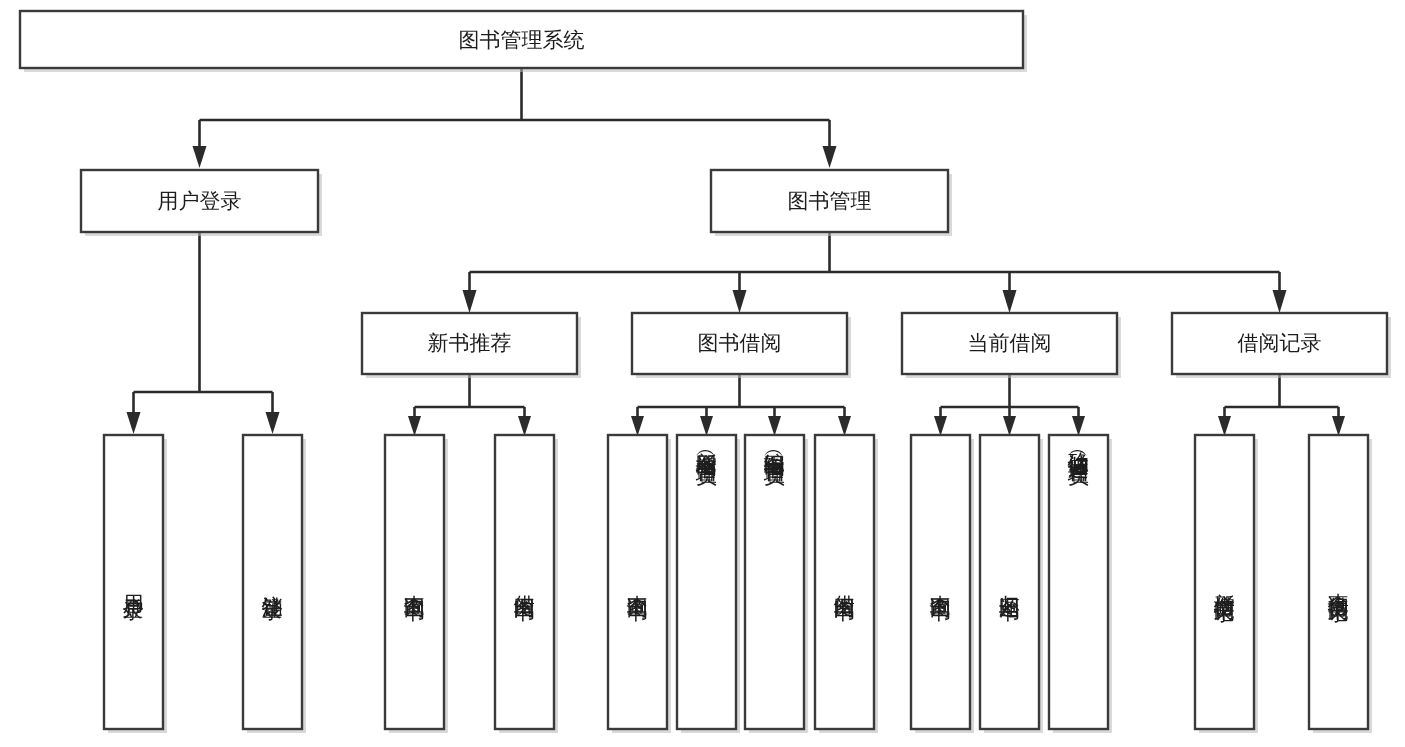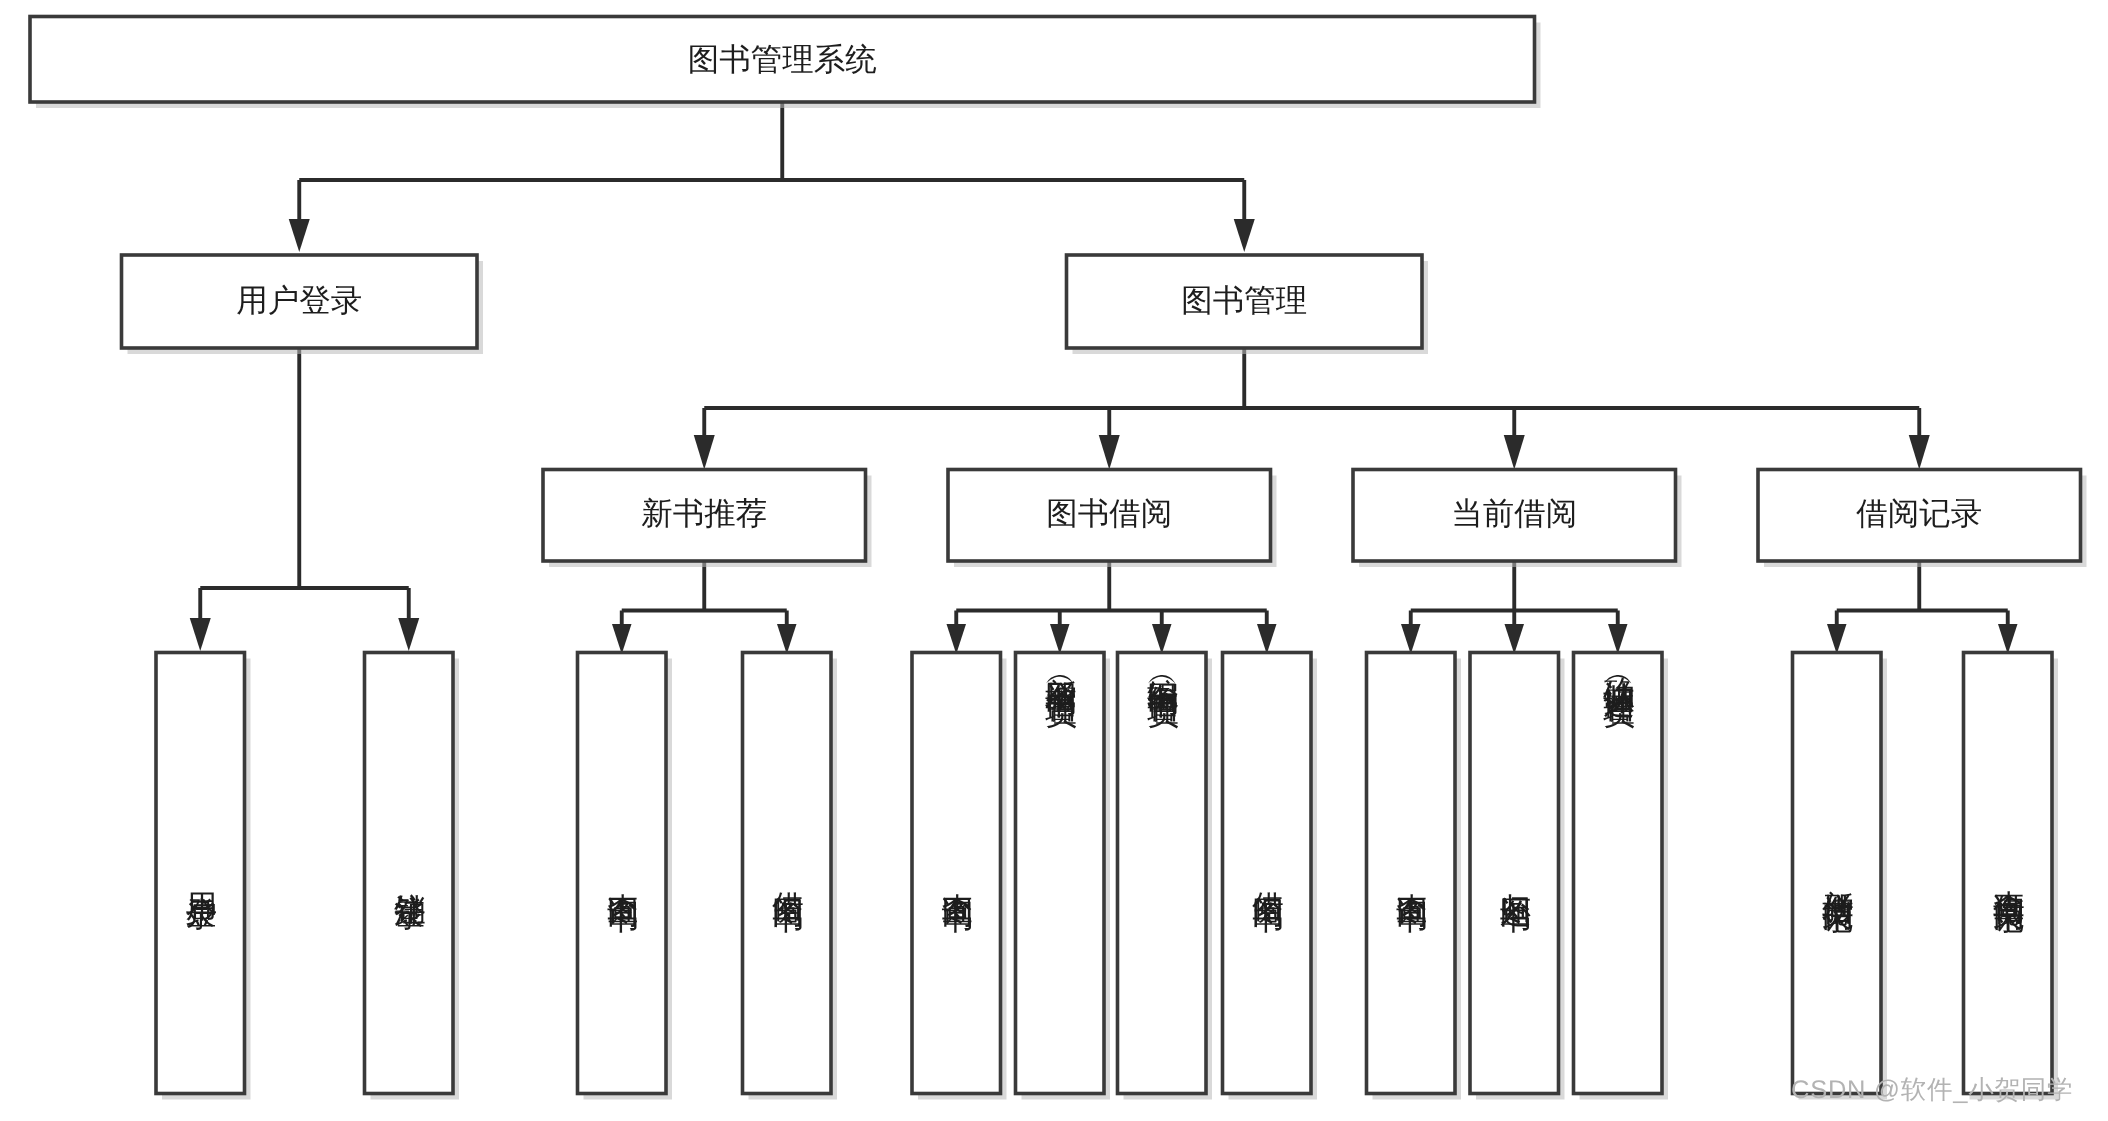--- a/index.html
+++ b/index.html
@@ -296,15 +296,14 @@
   <div class="leaf-label-wrap" style="left:1049px; top:435px; width:59px; height:294px; align-items:flex-start;">
     <span class="leaf-label">确认归还（管理员）</span>
   </div>
   <div class="leaf-label-wrap" style="left:1195px; top:435px; width:59px; height:294px;">
     <span class="leaf-label">新增借阅记录</span>
   </div>
   <div class="leaf-label-wrap" style="left:1309px; top:435px; width:59px; height:294px;">
     <span class="leaf-label">查询借阅记录</span>
   </div>
 
-  <div class="watermark" style="left:1194px; top:715px;">CSDN @软件_小贺同学</div>
 
 </div>
 
 </body></html>

